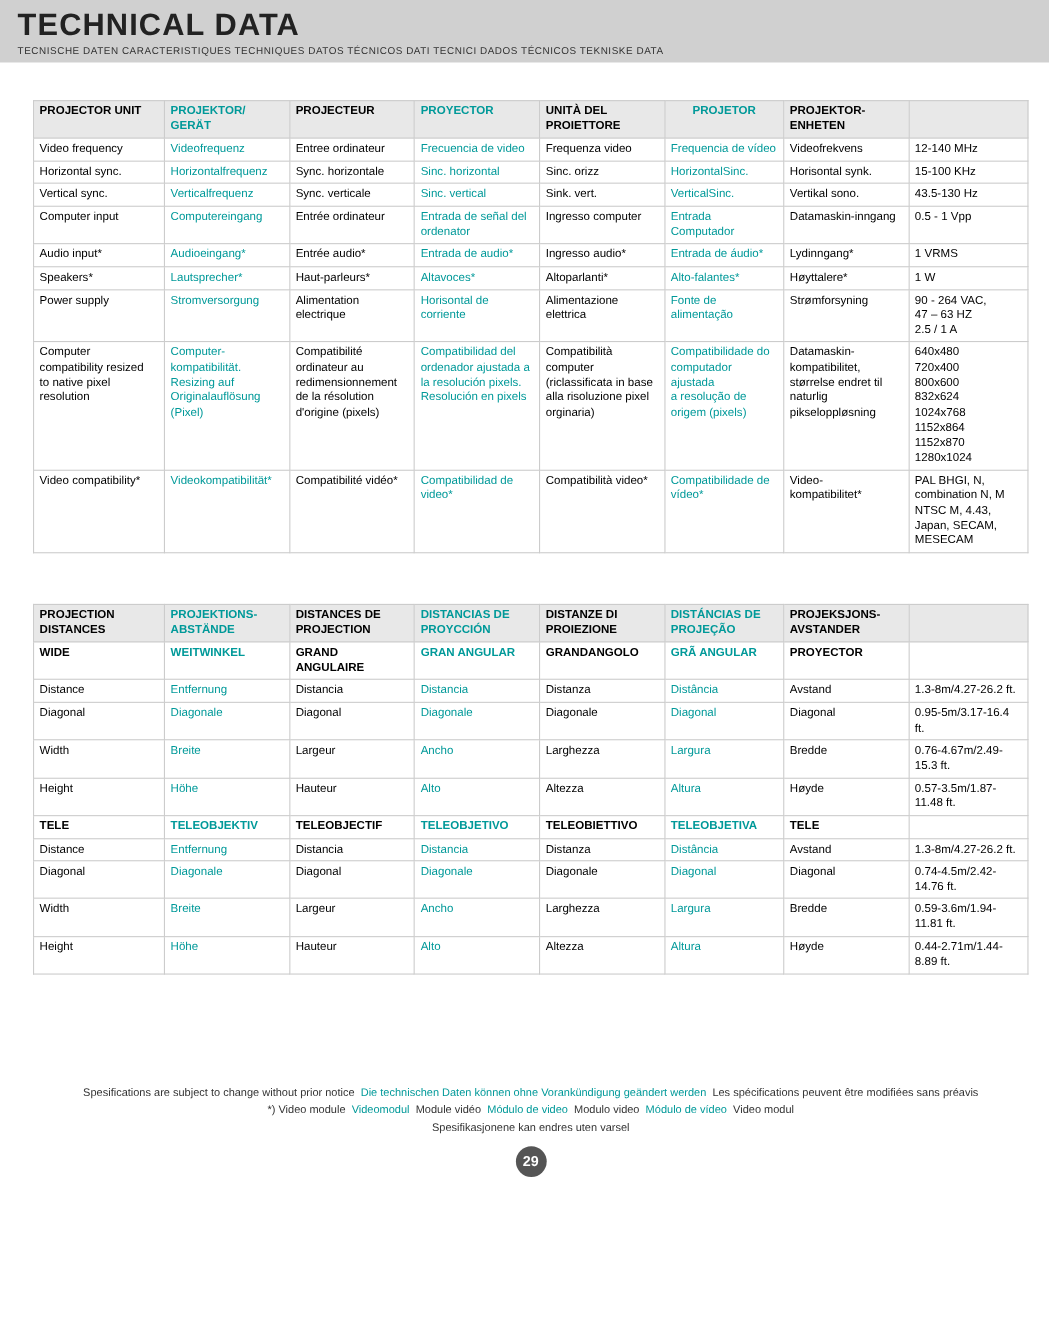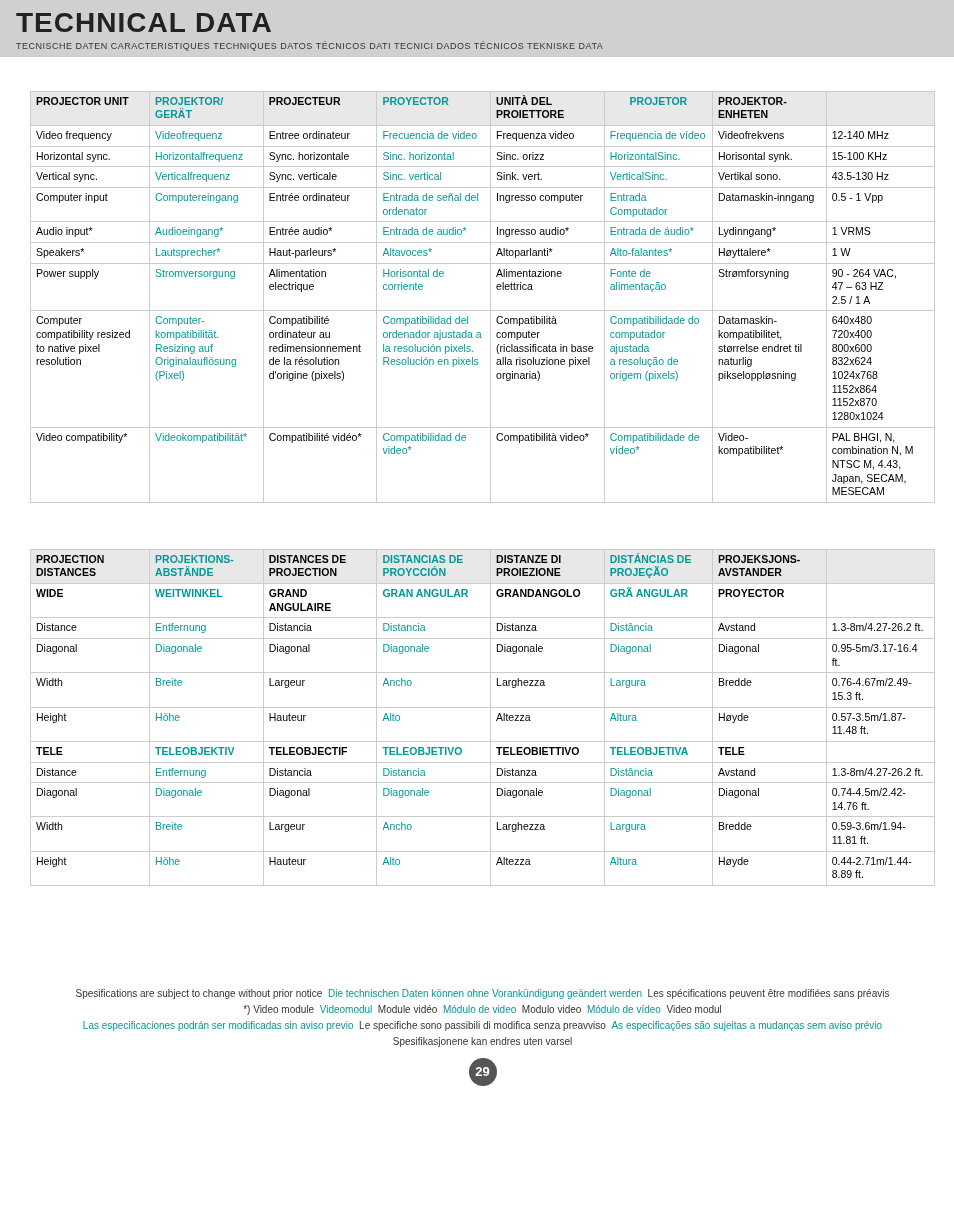--- a/index.html
+++ b/index.html
@@ -323,23 +323,20 @@
   <div style="height:80px;"></div>
 
   <div class="footnote-section">
     <div style="margin-top:4px;">
       Spesifications are subject to change without prior notice &nbsp;<span class="teal">Die technischen Daten können ohne Vorankündigung geändert werden</span>&nbsp; Les spécifications peuvent être modifiées sans préavis
     </div>
     <div>
       *) Video module &nbsp;<span class="teal">Videomodul</span>&nbsp; Module vidéo &nbsp;<span class="teal">Módulo de video</span>&nbsp; Modulo video &nbsp;<span class="teal">Módulo de vídeo</span>&nbsp; Video modul
     </div>
     <div>
-      <span class="teal">Las especificaciones podrán ser modificadas sin aviso previo</span>&nbsp; Le specifiche sono passibili di modifica senza preavviso &nbsp;<span class="teal">As especificações são sujeitas a mudanças sem aviso prévio</span>
-    </div>
-    <div>
       Spesifikasjonene kan endres uten varsel
     </div>
   </div>
 
   <div class="page-footer">
     <div class="page-number-circle">29</div>
   </div>
 </div>
 
 </body></html>

